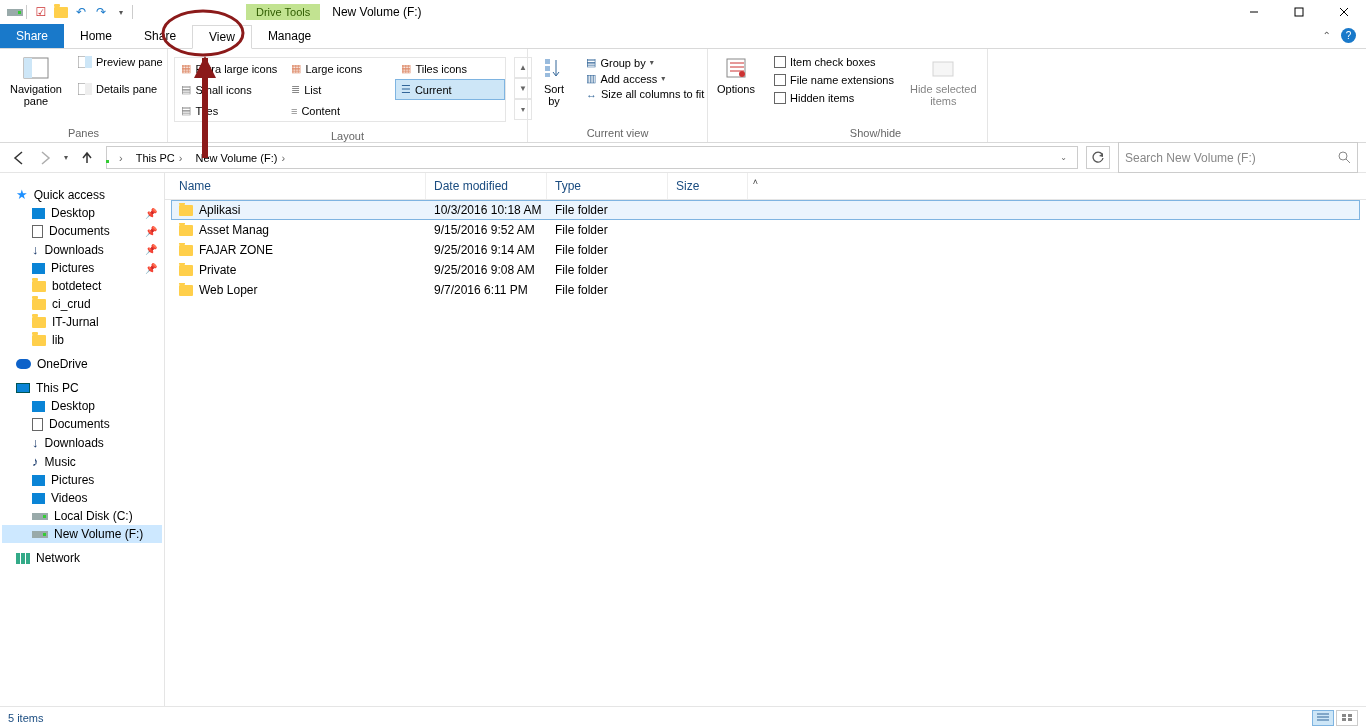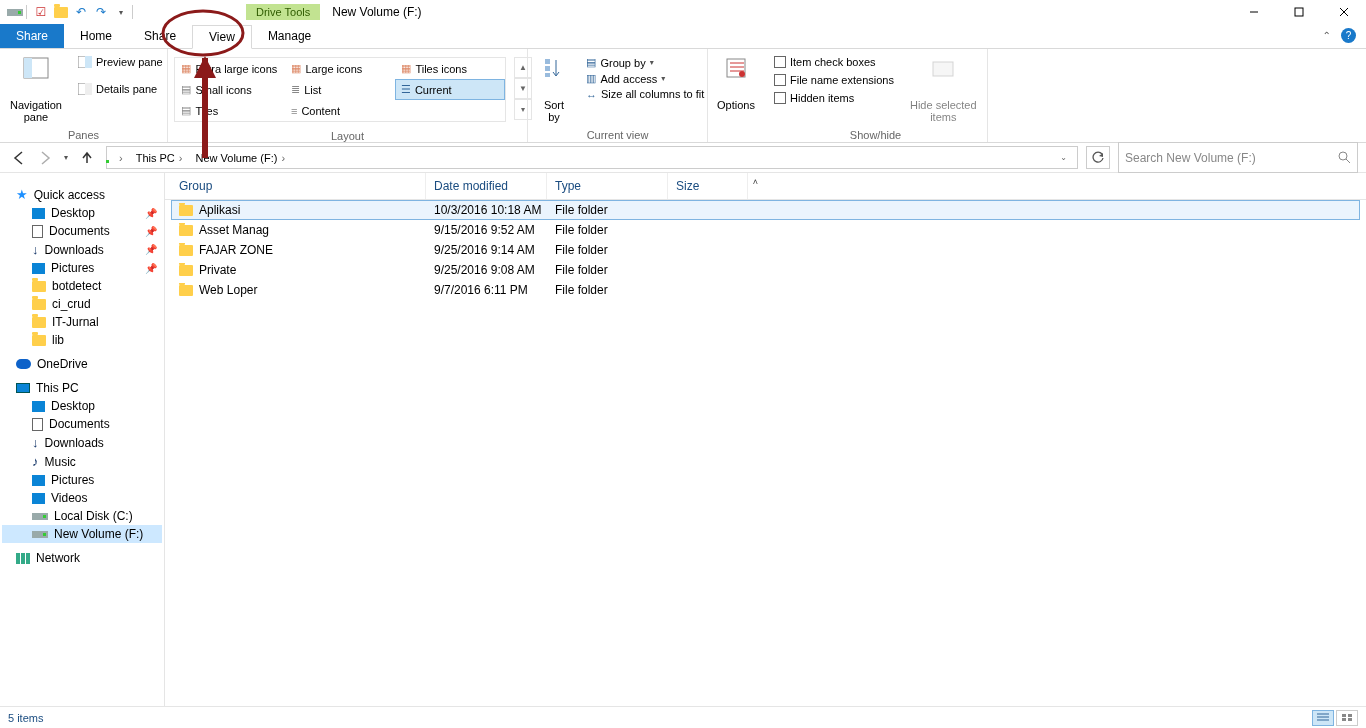--- a/index.html
+++ b/index.html
@@ -22,21 +22,21 @@
   .tab.file { background: #1979ca; color: #fff; }
   .tab.view { border: 1px solid #d9d9d9; border-bottom: 1px solid #fff; background: #fff; position: relative; top: 1px; }
   .tabgroup-right { position: absolute; right: 10px; top: 4px; display:flex; gap:10px; align-items:center; }
   .help-q { width: 15px; height: 15px; border-radius: 50%; background: #1979ca; color:#fff; font-size:10px; display:flex; align-items:center; justify-content:center; }
 
   
   .ribbon-body { height: 94px; border-bottom: 1px solid #d9d9d9; display: flex; background: #fff; }
   .rgroup { border-right: 1px solid #e5e5e5; display:flex; flex-direction:column; }
   .rgroup .glabel { text-align: center; color: #666; font-size: 11px; padding-bottom: 3px; }
   .rgroup .gbody { flex: 1; display: flex; align-items: flex-start; padding: 4px 6px; gap: 8px; }
-  .stackbtn { display:flex; flex-direction:column; align-items:center; gap:18px; padding:2px 4px; }
+  .stackbtn { display:flex; flex-direction:column; align-items:center; gap:2px; padding:2px 4px; }
   .stackbtn .bigico { width: 32px; height: 26px; display:flex; align-items:center; justify-content:center; }
   .stackbtn span { font-size: 11px; text-align: center; line-height: 1.1; max-width: 72px; }
   .toggle-row { display:flex; align-items:center; gap:4px; padding: 1px 4px; font-size: 11px; white-space: nowrap; }
   .ck { width:12px; height:12px; border:1px solid #666; display:inline-block; }
 
   
   .layout-gallery { display:grid; grid-template-columns: repeat(3, 110px); grid-auto-rows: 21px; border:1px solid #e5e5e5; }
   .layout-item { display:flex; align-items:center; gap:4px; padding:0 6px; font-size:11px; }
   .layout-item.sel { background:#cde6f7; border:1px solid #7eb4e1; padding:0 5px; }
   .layout-scroll { display:flex; flex-direction:column; }
@@ -446,21 +446,21 @@
         </div>
 
     <div class="tree-item cat">
           <span class="net-bars"></span>
           <span>Network</span>
         </div>
   </div>
 
   <div class="content">
     <div class="cols">
-      <div class="colh" style="width:255px;">Group</div>
+      <div class="colh" style="width:255px;">Name</div>
       <div class="colh" style="width:121px;">Date modified</div>
       <div class="colh" style="width:121px;">Type</div>
       <div class="colh" style="width:80px;border-right:1px solid #eee;">Size</div>
       <div class="colh sorted" style="width:auto;border:none;"></div>
     </div>
     <div class="rows" id="file-rows">
           <div class="row sel">
             <div class="cell name" style="width:255px">
               <span class="mini-folder"></span>
               <span>Aplikasi</span>

